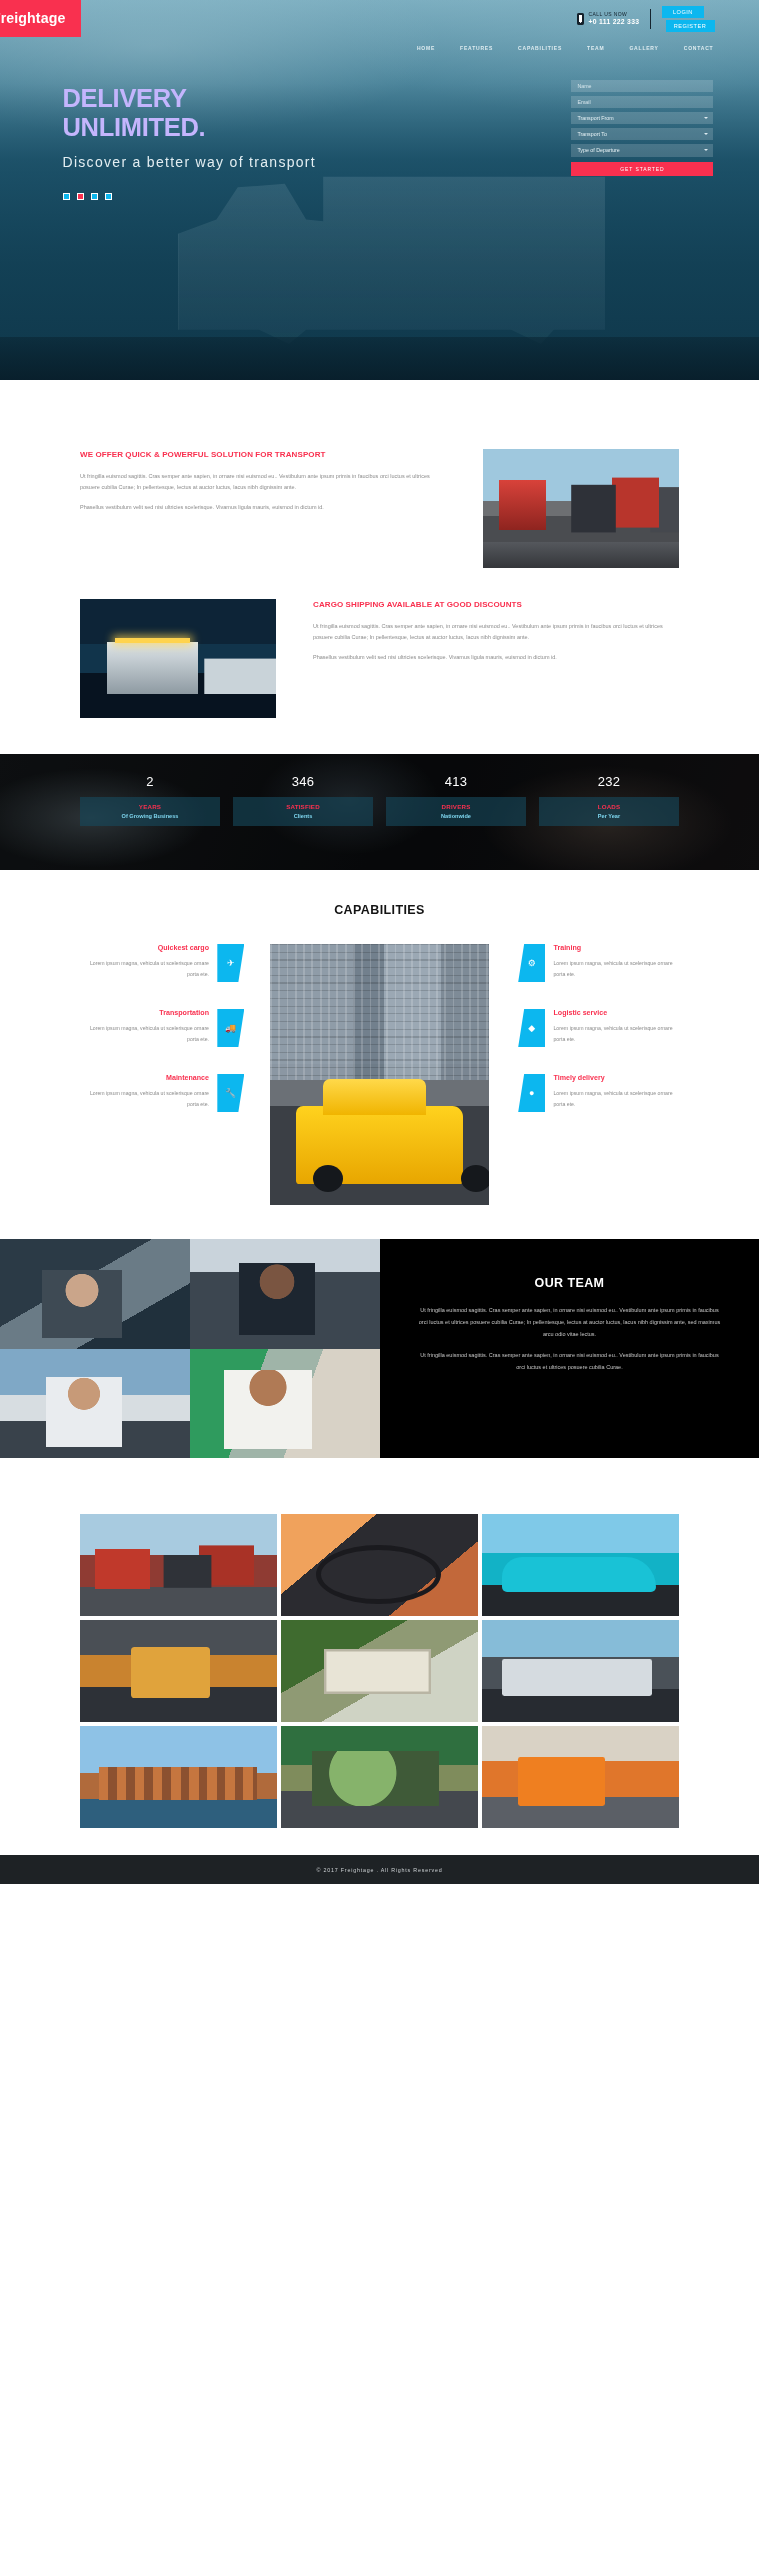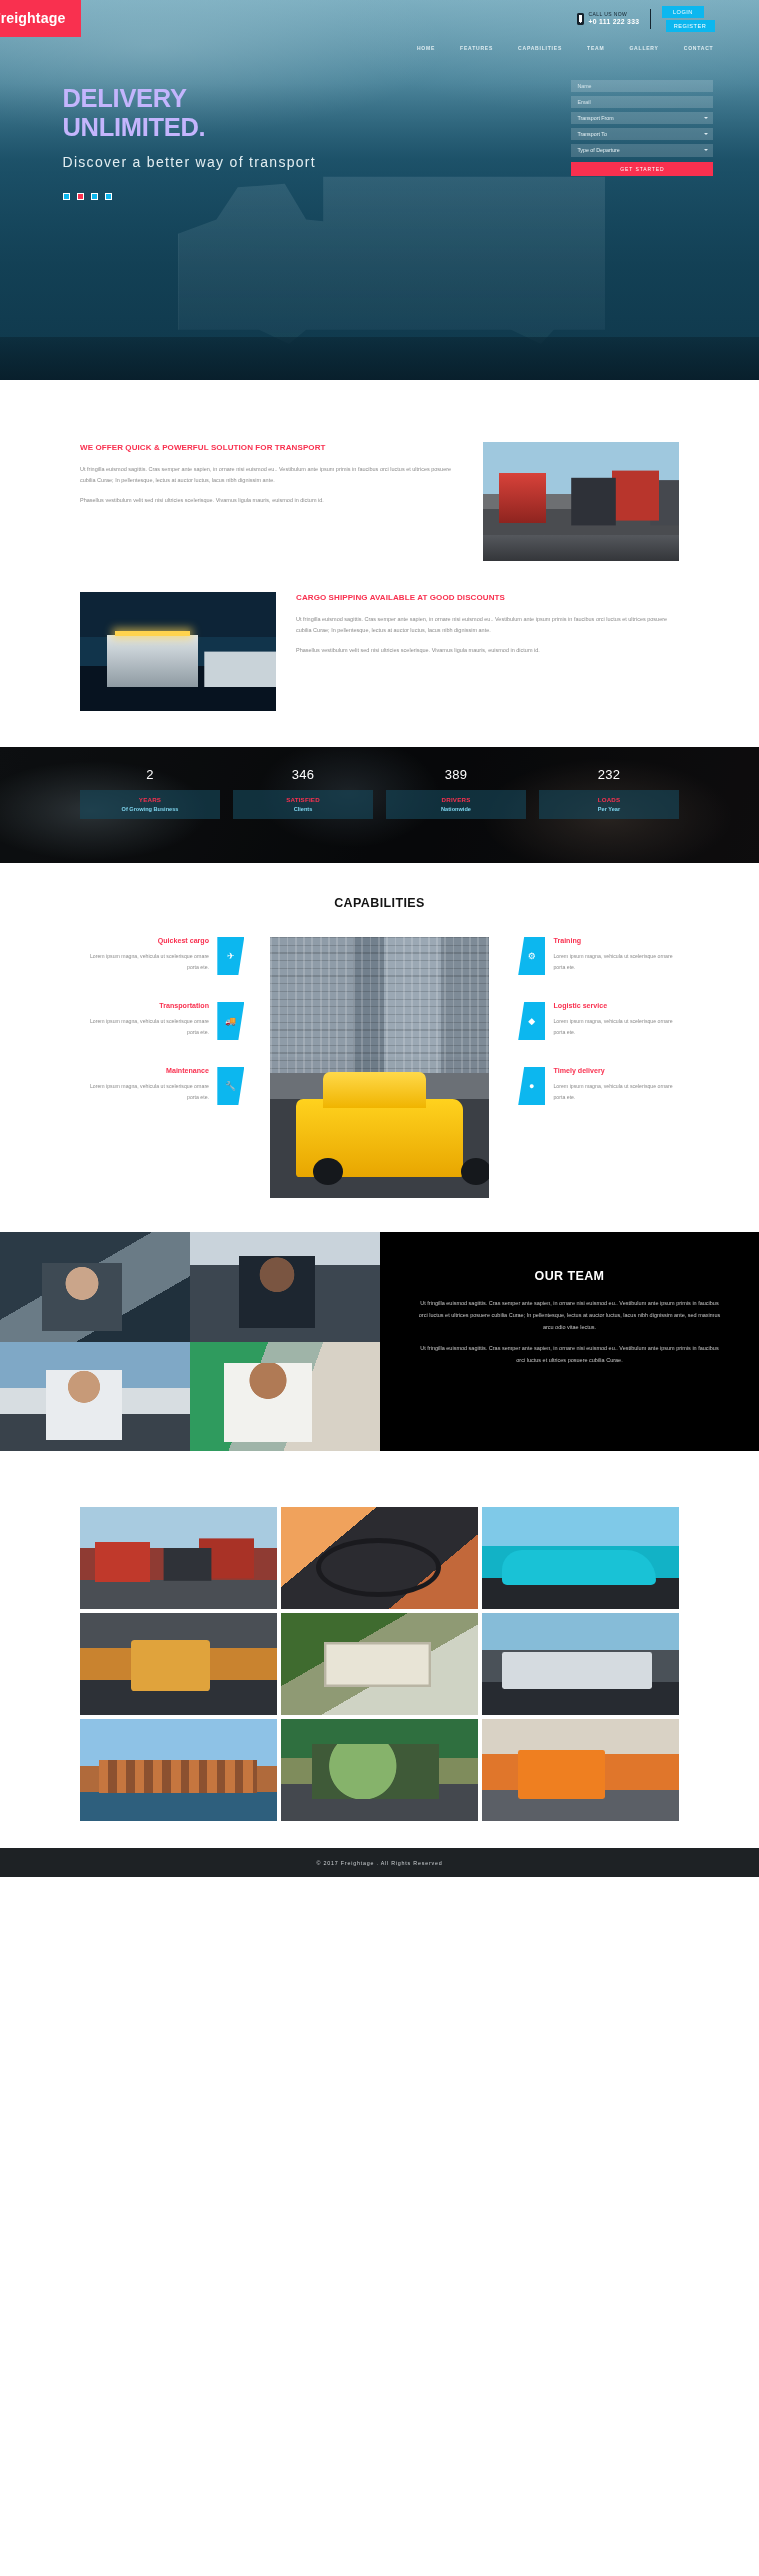--- a/index.html
+++ b/index.html
@@ -121,21 +121,21 @@
     padding:4.2px 0; font-size:5px; letter-spacing:0.9px; margin-top:1.8px;
     font-family:"Liberation Sans", sans-serif;
   }
 
   
   .features { padding:34px 0 36px; background:#fff; }
   .sec-title {
     text-align:center; font-size:12.5px; font-weight:bold; color:#141414;
     letter-spacing:0.4px;
   }
-  .feat-row { width:599px; margin:28px auto 0; display:flex; align-items:flex-start; gap:20px;justify-content:flex-end; }
+  .feat-row { width:599px; margin:35px auto 0; display:flex; align-items:flex-start; gap:37px;justify-content:flex-end; }
   .feat-row.rev { margin-top:31px; }
   .feat-txt { flex:1; }
   .feat-h {
     color:#f9304f; font-size:8px; font-weight:bold; line-height:1.5;
     letter-spacing:0.1px; margin-bottom:9.5px;
   }
   .feat-p { color:#8b8b8b; font-size:5.5px; line-height:2.1; margin-bottom:8.3px; }
   .feat-img { width:196px; height:119px; flex:0 0 196px; position:relative; overflow:hidden; }
 
   .img-trucks {
@@ -403,21 +403,21 @@
         </div>
       </div>
       <div class="stat">
         <div class="num">346</div>
         <div class="box">
           <div class="t1">SATISFIED</div>
           <div class="t2">Clients</div>
         </div>
       </div>
       <div class="stat">
-        <div class="num">389</div>
+        <div class="num">413</div>
         <div class="box">
           <div class="t1">DRIVERS</div>
           <div class="t2">Nationwide</div>
         </div>
       </div>
       <div class="stat">
         <div class="num">232</div>
         <div class="box">
           <div class="t1">LOADS</div>
           <div class="t2">Per Year</div>

